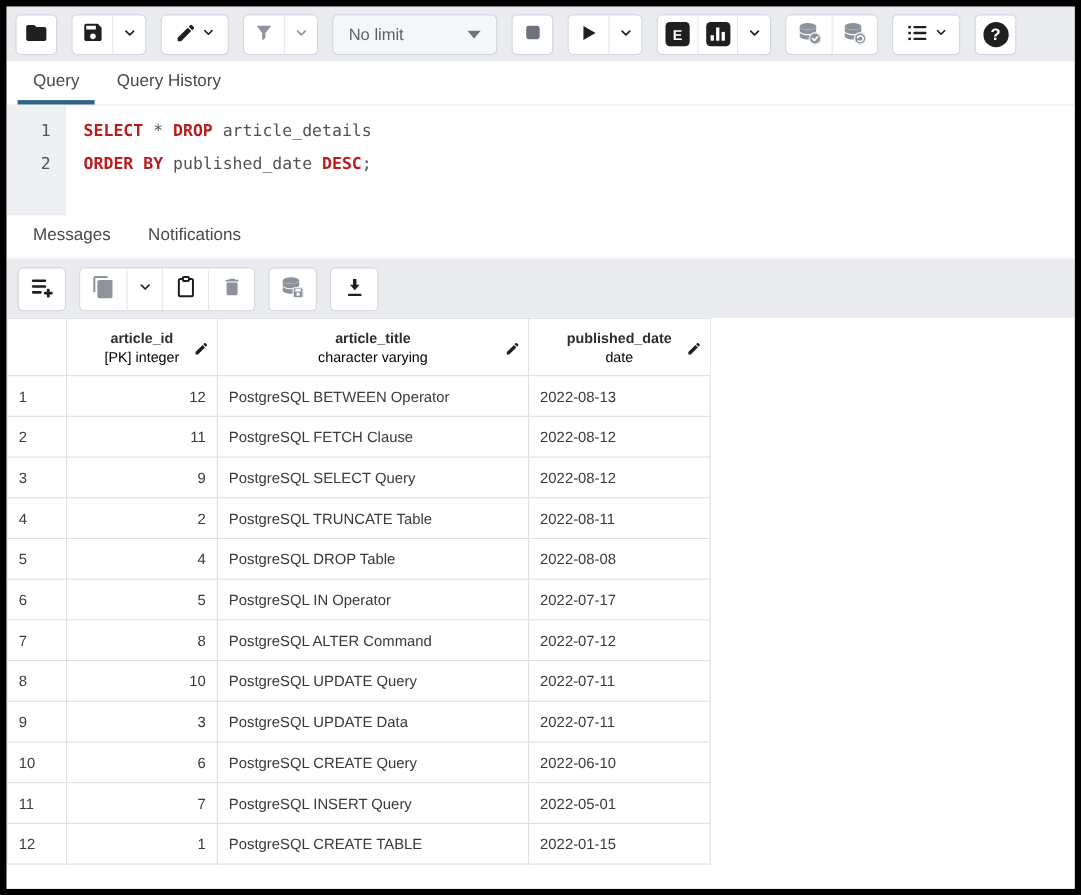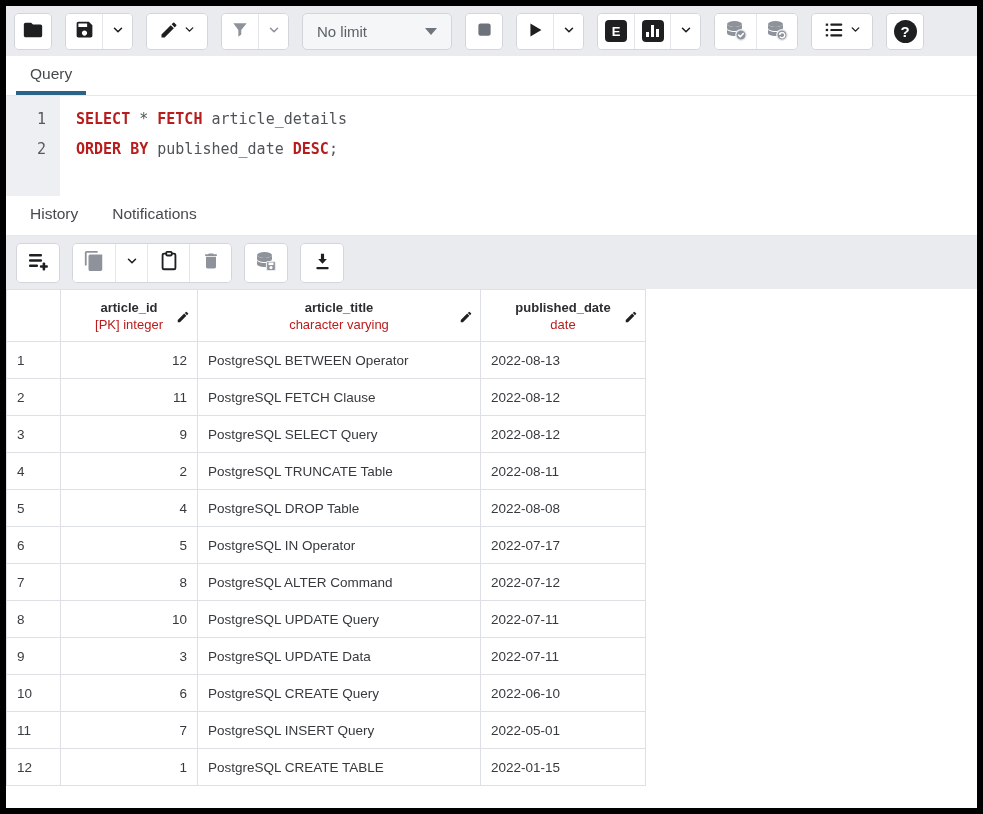--- a/index.html
+++ b/index.html
@@ -44,21 +44,21 @@
   .results-toolbar .tb-btn.narrow { min-width:32px; }
 
   
   .grid-area { flex:1 1 auto; background:#fff; overflow:hidden; }
   table.grid { border-collapse:collapse; table-layout:fixed; font-size:13.5px; color:#36393d; }
   table.grid col.c-rownum { width:54px; } table.grid col.c-id { width:137px; }
   table.grid col.c-title { width:283px; } table.grid col.c-date { width:165px; }
   table.grid th, table.grid td { border:1px solid #dde0e4; background:#fff; }
   table.grid th { height:52px; text-align:center; vertical-align:middle; padding:4px 8px; position:relative; font-weight:normal; }
   table.grid th .col-name { font-weight:bold; color:#2b2d30; font-size:13px; display:block; line-height:17px; }
-  table.grid th .col-type { color:#b91c1c; font-size:13px; display:block; line-height:17px; }
+  table.grid th .col-type { color:#000000; font-size:13px; display:block; line-height:17px; }
   table.grid th .pencil { position:absolute; right:7px; bottom:14px; cursor:pointer; }
   table.grid td { height:37px; padding:0 10px; }
   td.cell-rownum { padding-left:9px; color:#3a3d41; }
   td.cell-id { text-align:right; padding-right:13px; }
   .corner-th { background:#fff; }
 </style>
 </head>
 <body>
 
 <div class="frame">
@@ -235,36 +235,39 @@
         <span class="help-circle">?</span>
       </button>
     </div>
 
   </div>
 
   <div class="tabbar">
     <div class="tab active">
       <span>Query</span>
     </div>
+    <div class="tab">
+      <span>Query History</span>
+    </div>
   </div>
 
   <div class="editor">
     <div class="gutter">
         <div class="line-number">1</div>
         <div class="line-number">2</div>
       </div>
     <div class="sql-code">
-        <div class="code-line"><span class="tok-keyword">SELECT</span><span class="tok-plain"> * </span><span class="tok-keyword">FETCH</span><span class="tok-plain"> article_details</span></div>
+        <div class="code-line"><span class="tok-keyword">SELECT</span><span class="tok-plain"> * </span><span class="tok-keyword">DROP</span><span class="tok-plain"> article_details</span></div>
         <div class="code-line"><span class="tok-keyword">ORDER BY</span><span class="tok-plain"> published_date </span><span class="tok-keyword">DESC</span><span class="tok-plain">;</span></div>
       </div>
   </div>
 
   <div class="tabbar">
     <div class="tab">
-      <span>History</span>
+      <span>Messages</span>
     </div>
     <div class="tab">
       <span>Notifications</span>
     </div>
   </div>
 
   <div class="results-toolbar">
 
     <div class="btn-group">
       <button class="tb-btn">

